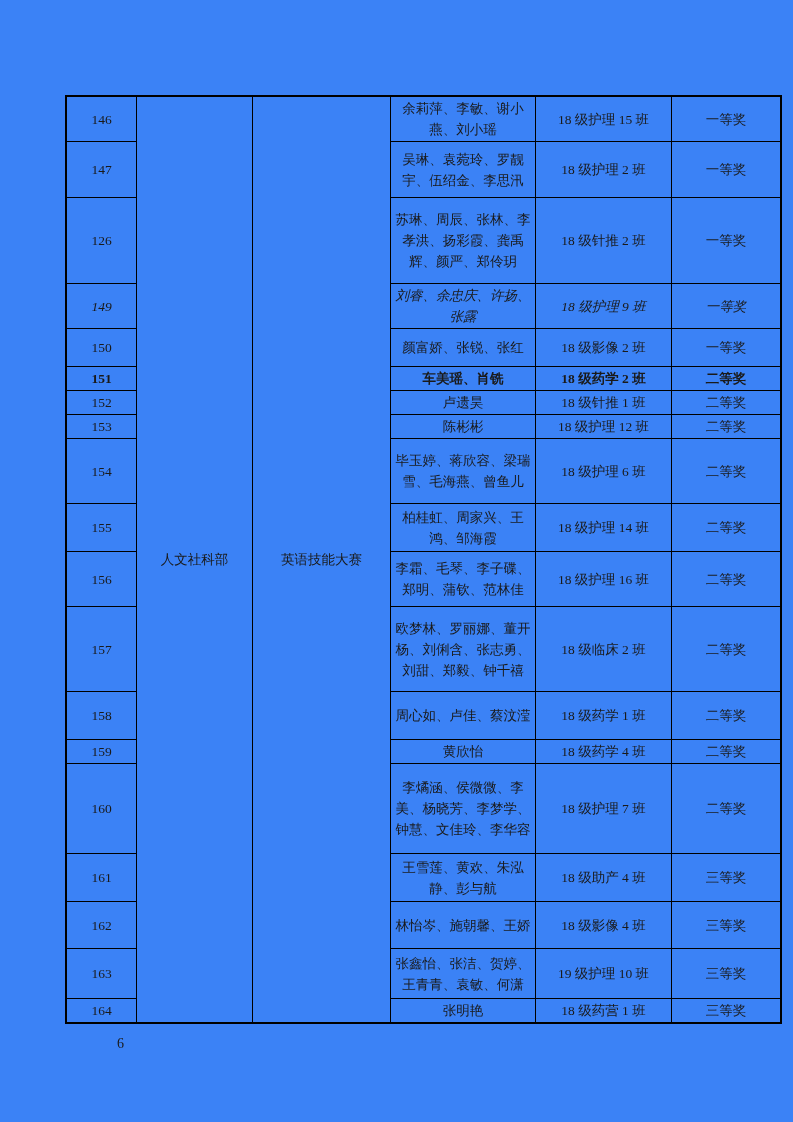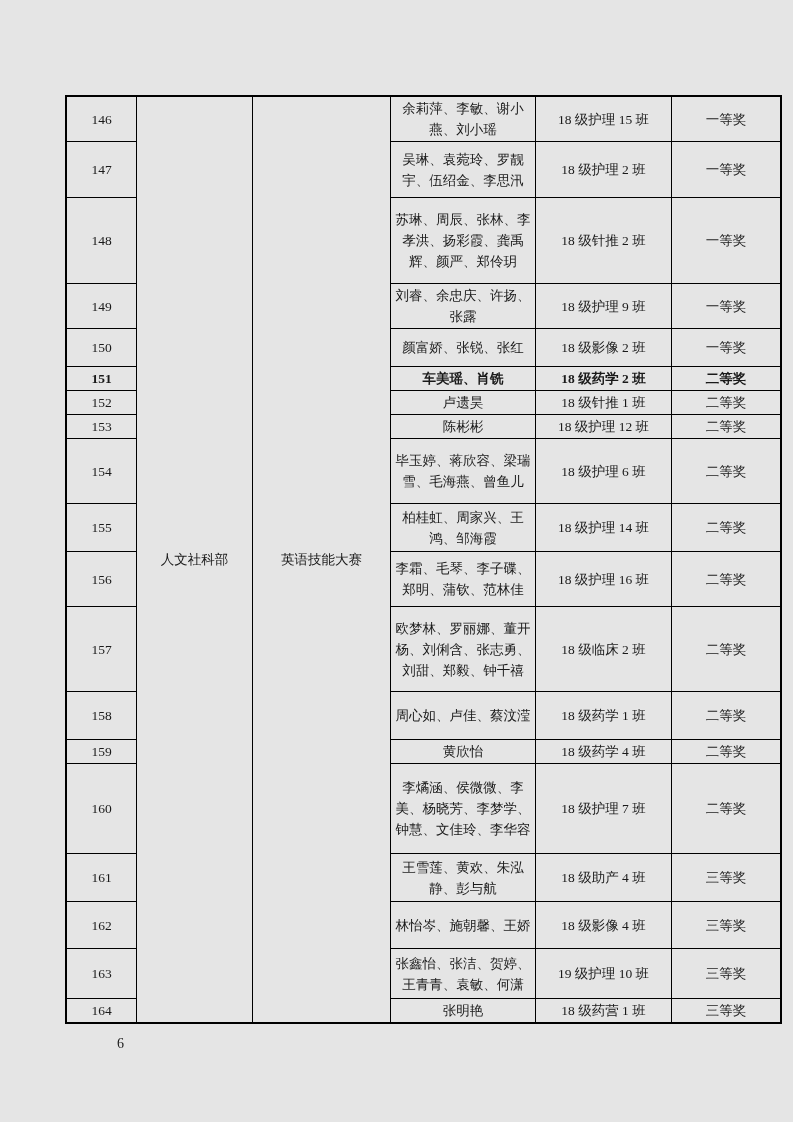--- a/index.html
+++ b/index.html
@@ -4,21 +4,21 @@
 <style>
   html, body {
     margin: 0;
     padding: 0;
     background: #ffffff;
   }
   .page {
     position: relative;
     width: 793px;
     height: 1122px;
-    background: #e5e5e5;
+    background: #3b82f6;
     font-family: "Liberation Serif", "DejaVu Serif", serif;
     color: #1a1a1a;
     overflow: hidden;
   }
   table.awards {
     position: absolute;
     left: 65px;
     top: 95px;
     width: 672px;
     border-collapse: collapse;
@@ -63,26 +63,26 @@
           <td class="col-class">18 级护理 15 班</td>
           <td class="col-award">一等奖</td>
         </tr>
         <tr style="height: 56px; padding-left: 24px;">
           <td class="col-no">147</td>
           <td class="col-names">吴琳、袁菀玲、罗靓宇、伍绍金、李思汛</td>
           <td class="col-class">18 级护理 2 班</td>
           <td class="col-award">一等奖</td>
         </tr>
         <tr style="height: 86px;">
-          <td class="col-no">148</td>
+          <td class="col-no">126</td>
           <td class="col-names">苏琳、周辰、张林、李孝洪、扬彩霞、龚禹辉、颜严、郑伶玥</td>
           <td class="col-class">18 级针推 2 班</td>
           <td class="col-award">一等奖</td>
         </tr>
-        <tr style="height: 44px;">
+        <tr style="height: 44px; font-style: italic;">
           <td class="col-no">149</td>
           <td class="col-names">刘睿、余忠庆、许扬、张露</td>
           <td class="col-class">18 级护理 9 班</td>
           <td class="col-award">一等奖</td>
         </tr>
         <tr style="height: 38px;">
           <td class="col-no">150</td>
           <td class="col-names">颜富娇、张锐、张红</td>
           <td class="col-class">18 级影像 2 班</td>
           <td class="col-award">一等奖</td>

